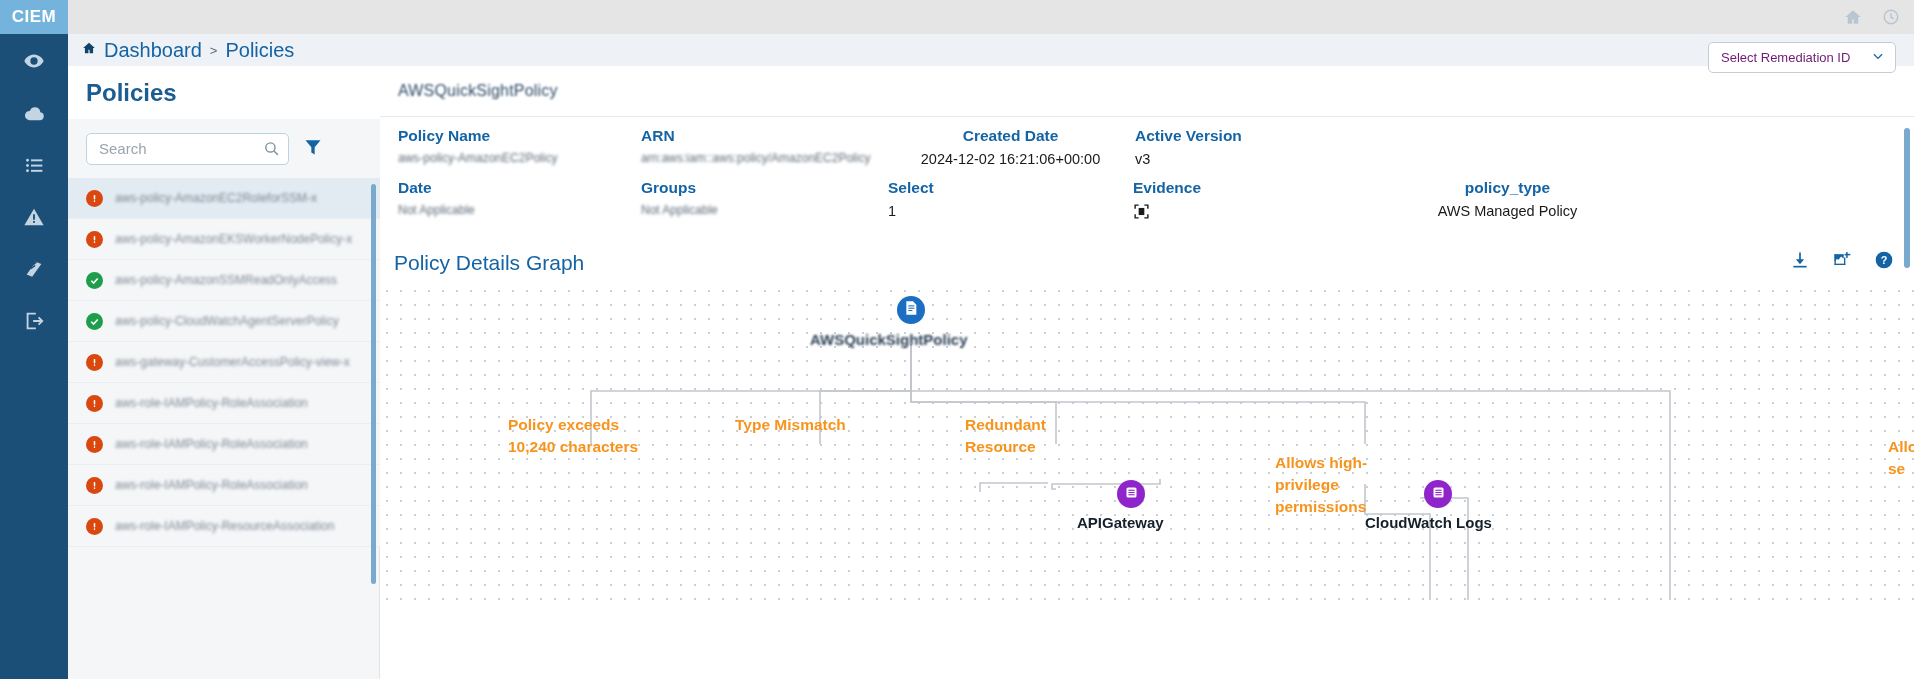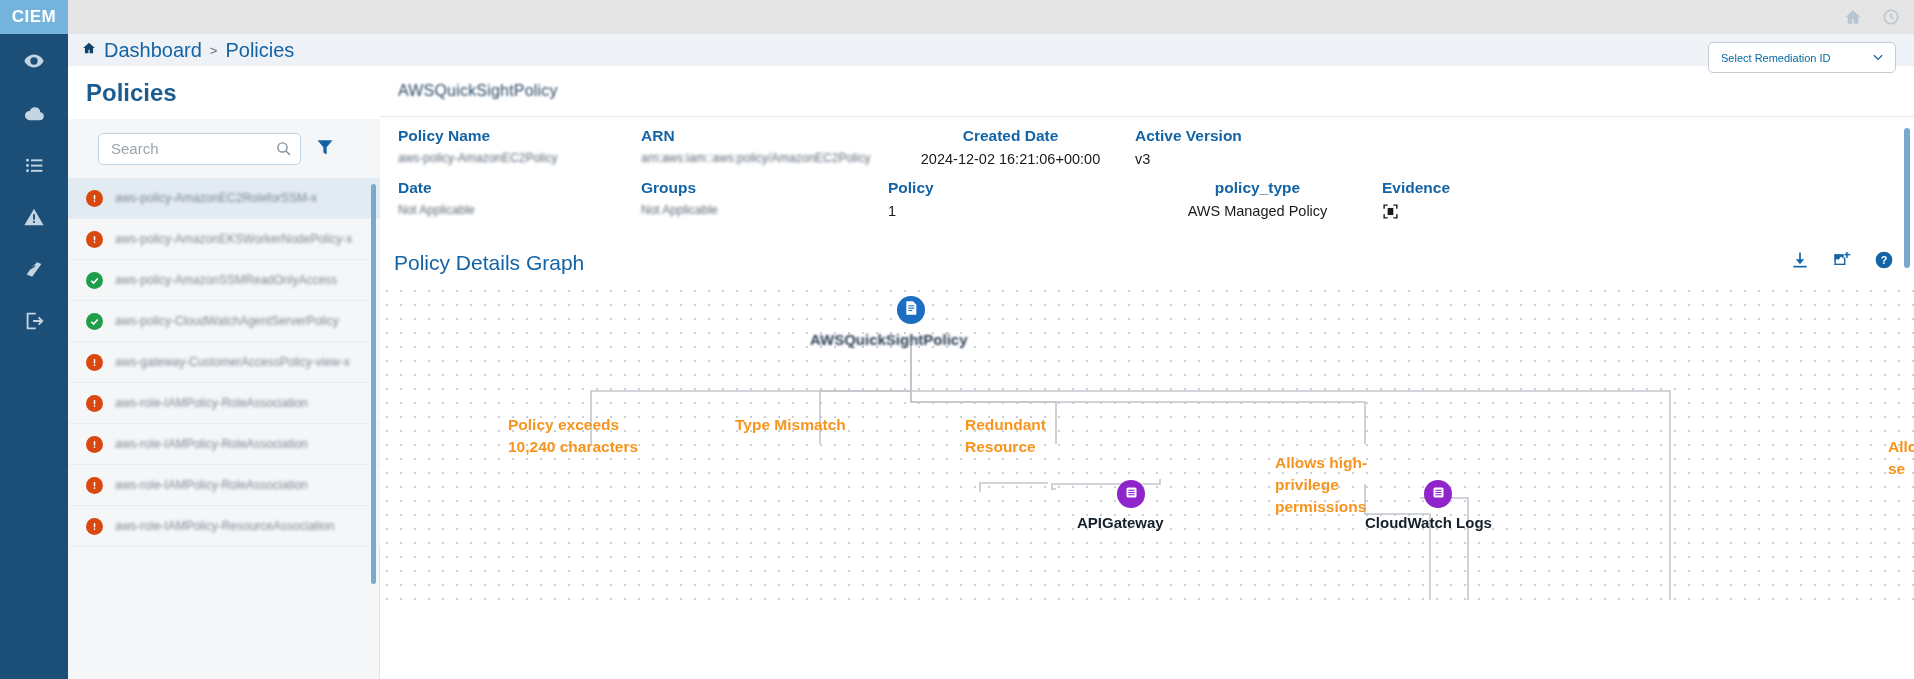--- a/index.html
+++ b/index.html
@@ -57,21 +57,21 @@
     position: absolute; left: 68px; top: 66px; width: 312px; height: 613px;
     background: #f4f6f8; border-right: 1px solid #e0e4e9;
   }
   .listpanel-title {
     position: absolute; left: 0; top: 0; width: 312px; height: 53px;
     background: #ffffff;
     display: flex; align-items: center; padding-left: 18px;
     font-size: 24px; font-weight: bold; color: #1b5c91;
   }
   .searchrow {
-    position: absolute; left: 12px; top: 53px; width: 312px; height: 59px;
+    position: absolute; left: 0; top: 53px; width: 312px; height: 59px;
     display: flex; align-items: center; padding-left: 18px; gap: 14px;
     background: #f4f6f8;
   }
   .searchbox {
     position: relative; width: 203px; height: 32px;
     border: 1px solid #bcd3e3; border-radius: 5px; background: #ffffff;
   }
   .searchbox input {
     position: absolute; left: 0; top: 0; width: 172px; height: 30px;
     border: 0; outline: none; background: transparent;
@@ -115,21 +115,21 @@
     position: relative; width: 1534px; height: 51px;
     display: flex; align-items: center; padding-left: 18px;
     border-bottom: 1px solid #e6eaee; background: #ffffff;
   }
   .doc-title {
     font-size: 16px; color: #2d4a66; filter: blur(1.1px); letter-spacing: .2px;
   }
   .remediation-select {
     position: absolute; right: 18px; top: -24px;
     width: 188px; height: 31px; border: 1px solid #c6ccd3; border-radius: 5px;
-    background: #ffffff; color: #0369a1; font-size: 11px;
+    background: #ffffff; color: #701a75; font-size: 13px;
     display: flex; align-items: center; justify-content: space-between;
     padding: 0 10px 0 12px;
   }
 
   
   .fields {
     position: relative; width: 1534px; padding: 10px 14px 6px 18px;
   }
   .fieldrow { display: flex; margin-bottom: 12px; }
   .field { flex: 0 0 auto; }
@@ -412,33 +412,33 @@
       <div class="fieldrow" id="row2">
           <div class="field c1">
             <div class="k">Date</div>
             <div class="v blur">Not Applicable</div>
           </div>
           <div class="field c2">
             <div class="k">Groups</div>
             <div class="v blur">Not Applicable</div>
           </div>
           <div class="field c3">
-            <div class="k">Policy</div>
+            <div class="k">Select</div>
             <div class="v">1</div>
-          </div>
-          <div class="field c4">
-            <div class="k">policy_type</div>
-            <div class="v">AWS Managed Policy</div>
           </div>
           <div class="field c5">
             <div class="k">Evidence</div>
             <span class="evidence-ico"><svg width="17" height="17" viewBox="0 0 24 24" fill="#1a1a1a">
                 <path d="M2 2h6v2H4v4H2zM22 2v6h-2V4h-4V2zM2 16h2v4h4v2H2zM20 16h2v6h-6v-2h4z"></path>
                 <rect x="8" y="7" width="8" height="10"></rect>
               </svg></span>
+          </div>
+          <div class="field c4">
+            <div class="k">policy_type</div>
+            <div class="v">AWS Managed Policy</div>
           </div>
         </div>
     </div>
     <div class="mainscroll"></div>
 
     <div class="graph-head">
       <span class="graph-title">Policy Details Graph</span>
       <div class="graph-tools">
         <span>
           <svg width="20" height="20" viewBox="0 0 24 24" fill="#1464a5">

